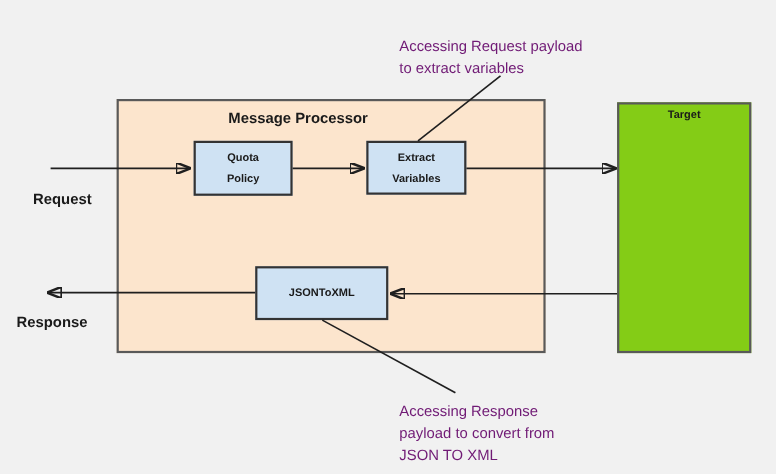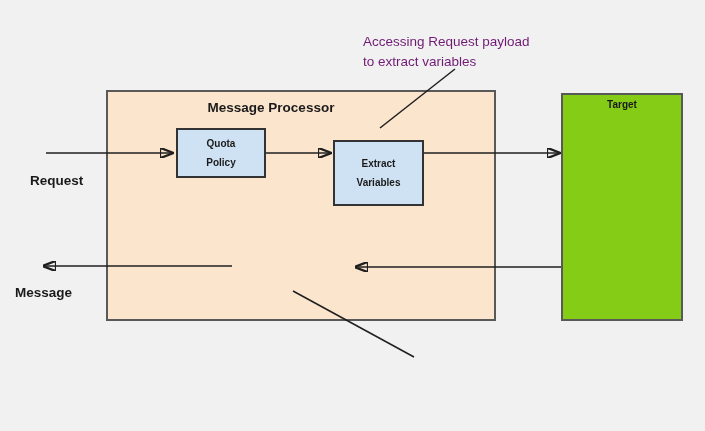--- a/index.html
+++ b/index.html
@@ -47,21 +47,21 @@
   .node {
     background: #cfe2f3;
     border: 2px solid #333333;
     box-sizing: border-box;
     display: flex;
     align-items: center;
     justify-content: center;
     text-align: center;
   }
   .node-quota    { left: 176px; top: 128px; width: 90px;  height: 50px; }
-  .node-extract  { left: 333px; top: 140px; width: 91px;  height: 66px; text-align: center; }
+  .node-extract  { left: 333px; top: 128px; width: 91px;  height: 49px; text-align: center; }
   .node-jsontoxml{ left: 232px; top: 242px; width: 121px; height: 49px; }
 
   .node-label, .target-label {
     font-size: 10px;
     font-weight: bold;
     line-height: 19px;
     color: #1a1a1a;
     white-space: pre-line;
   }
 
@@ -112,26 +112,32 @@
   </div>
 
   <div class="abs node node-quota">
     <span class="node-label">Quota
 Policy</span>
   </div>
   <div class="abs node node-extract">
     <span class="node-label">Extract
 Variables</span>
   </div>
+  <div class="abs node node-jsontoxml">
+    <span class="node-label">JSONToXML</span>
+  </div>
 
   <div class="abs flow-label flow-label-request">Request</div>
-  <div class="abs flow-label flow-label-response">Message</div>
+  <div class="abs flow-label flow-label-response">Response</div>
 
   <div class="abs annotation annotation-request">Accessing Request payload
 to extract variables</div>
+  <div class="abs annotation annotation-response">Accessing Response
+payload to convert from
+JSON TO XML</div>
 
   <svg class="overlay" viewBox="0 0 705 431" xmlns="http://www.w3.org/2000/svg">
     <defs>
       <marker id="arrow" markerWidth="9" markerHeight="7" refX="8" refY="3.5" orient="auto">
         <path d="M0,0 L9,3.5 L0,7 Z" fill="#1f1f1f" stroke="none"></path>
       </marker>
     </defs>
     <line x1="46" y1="153" x2="172" y2="153" marker-end="url(#arrow)"></line>
     <line x1="266" y1="153" x2="330" y2="153" marker-end="url(#arrow)"></line>
     <line x1="424" y1="153" x2="559" y2="153" marker-end="url(#arrow)"></line>

